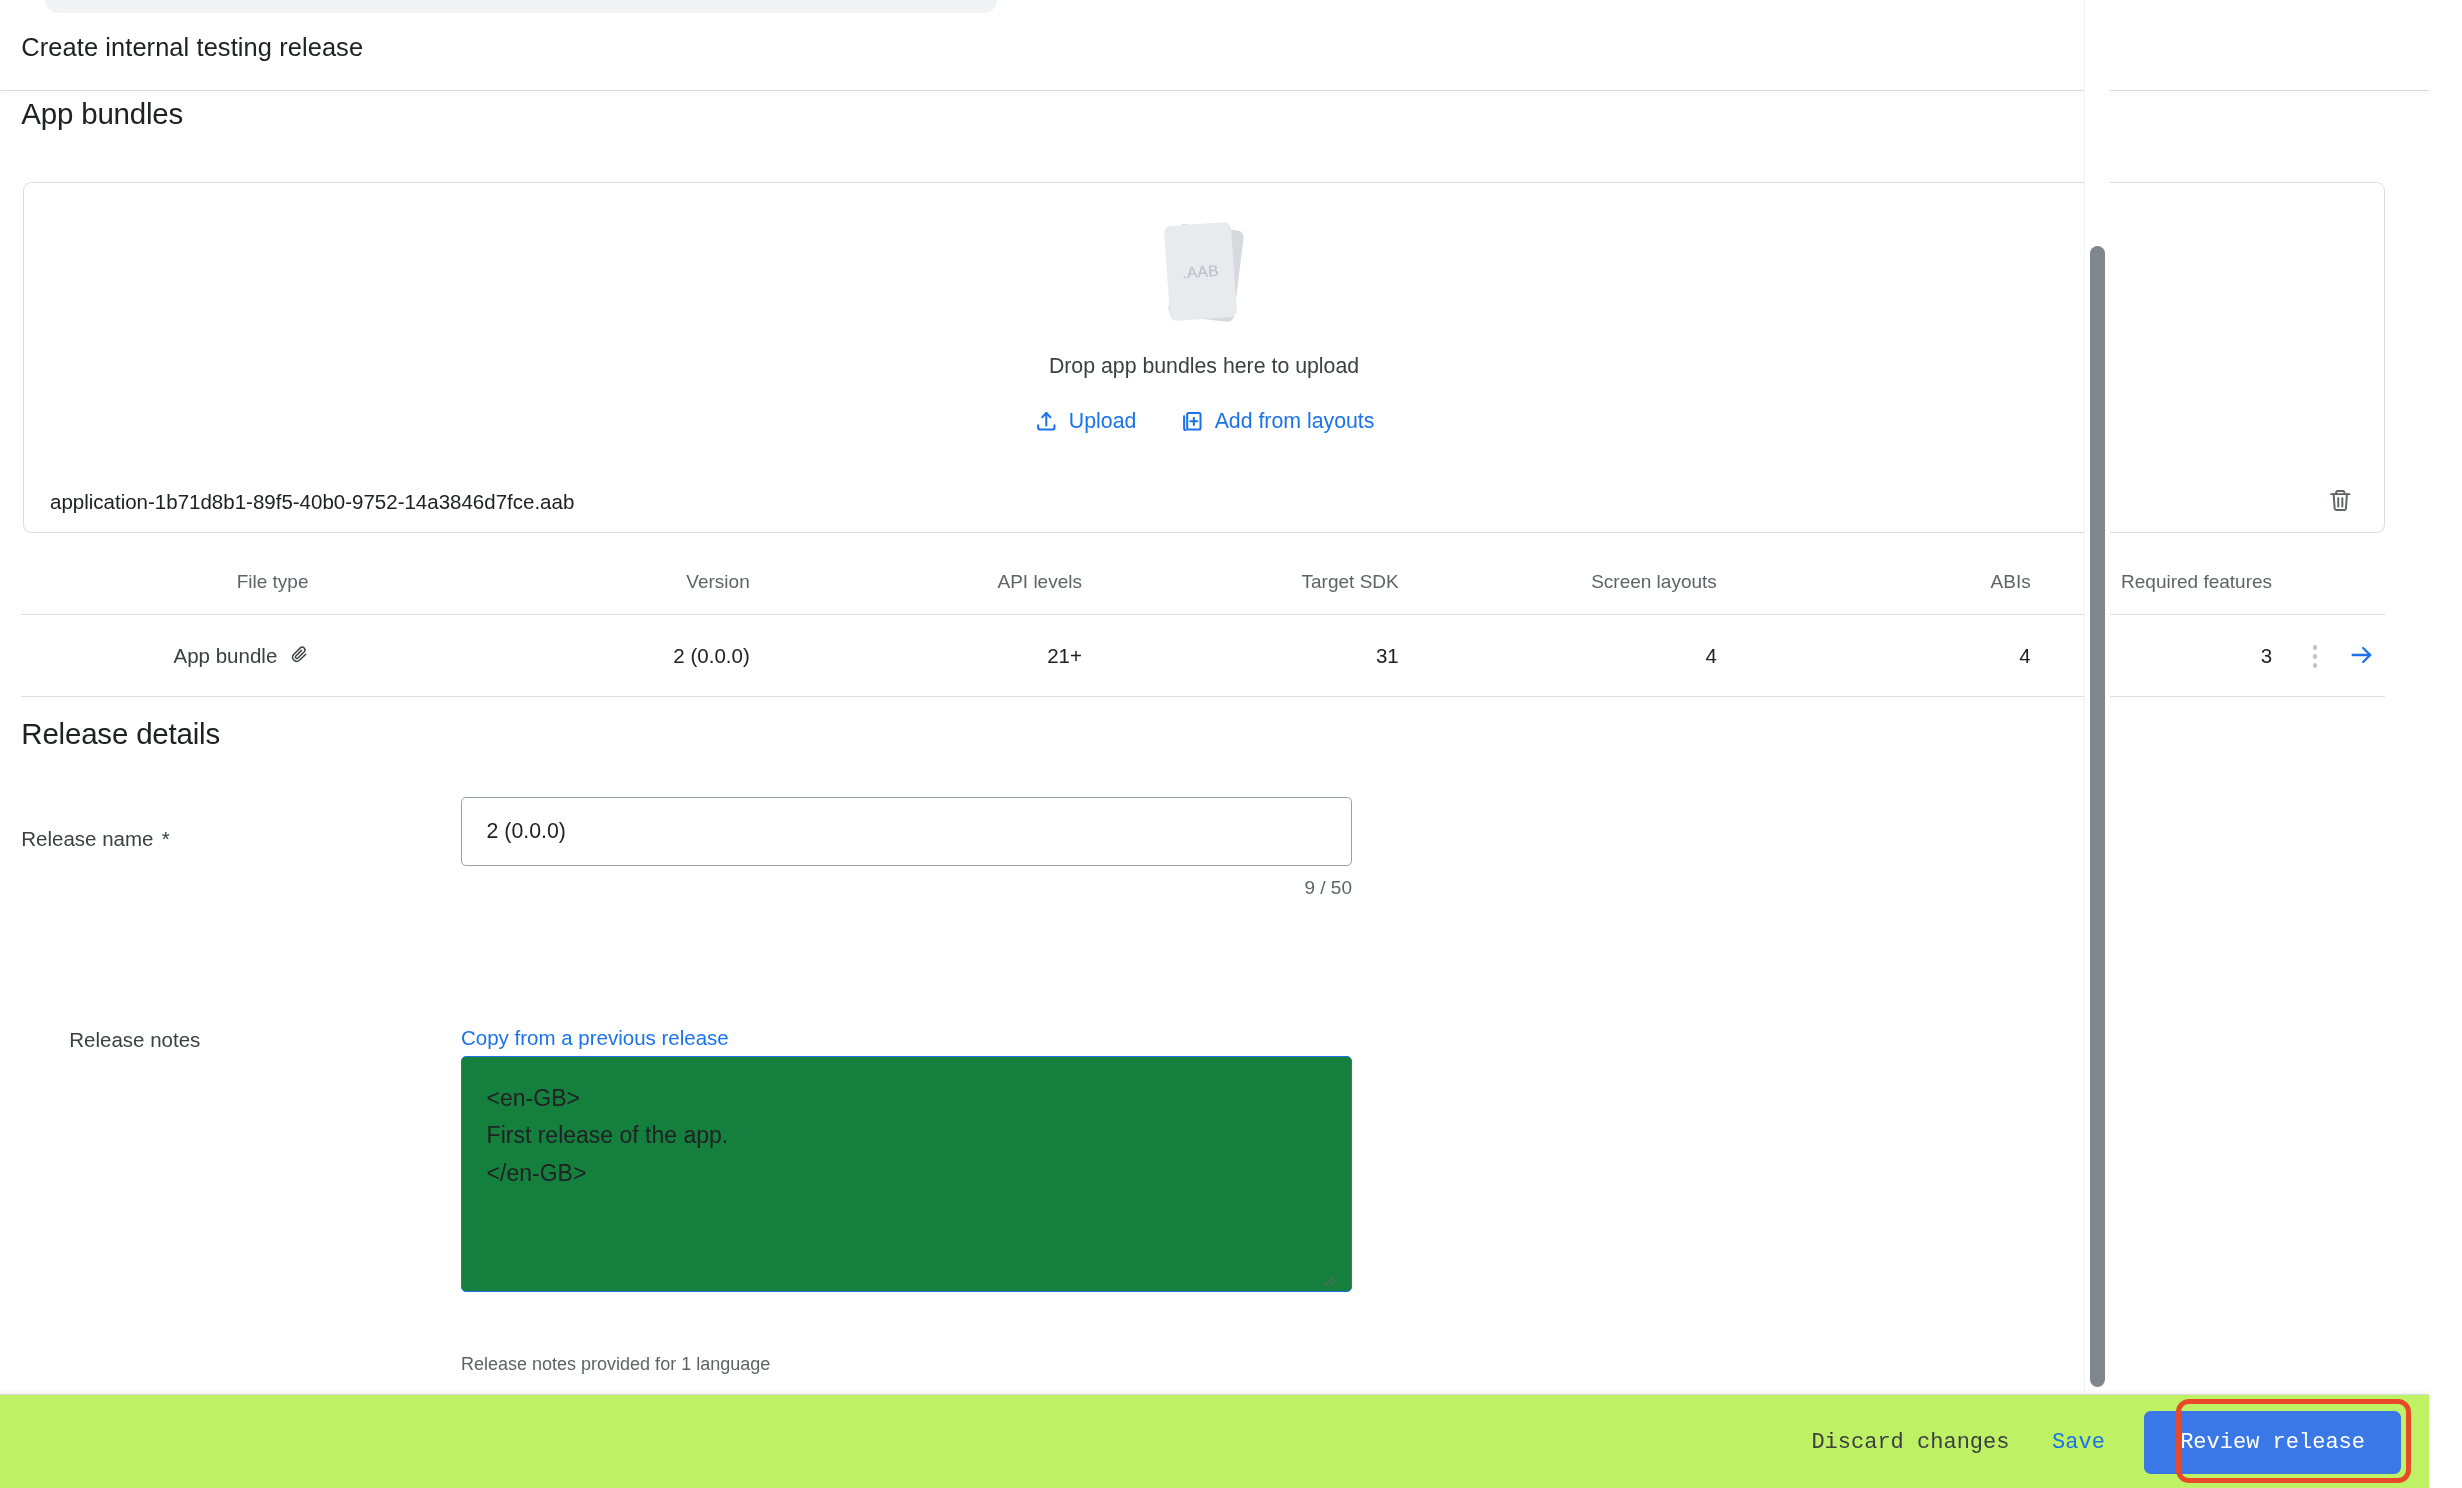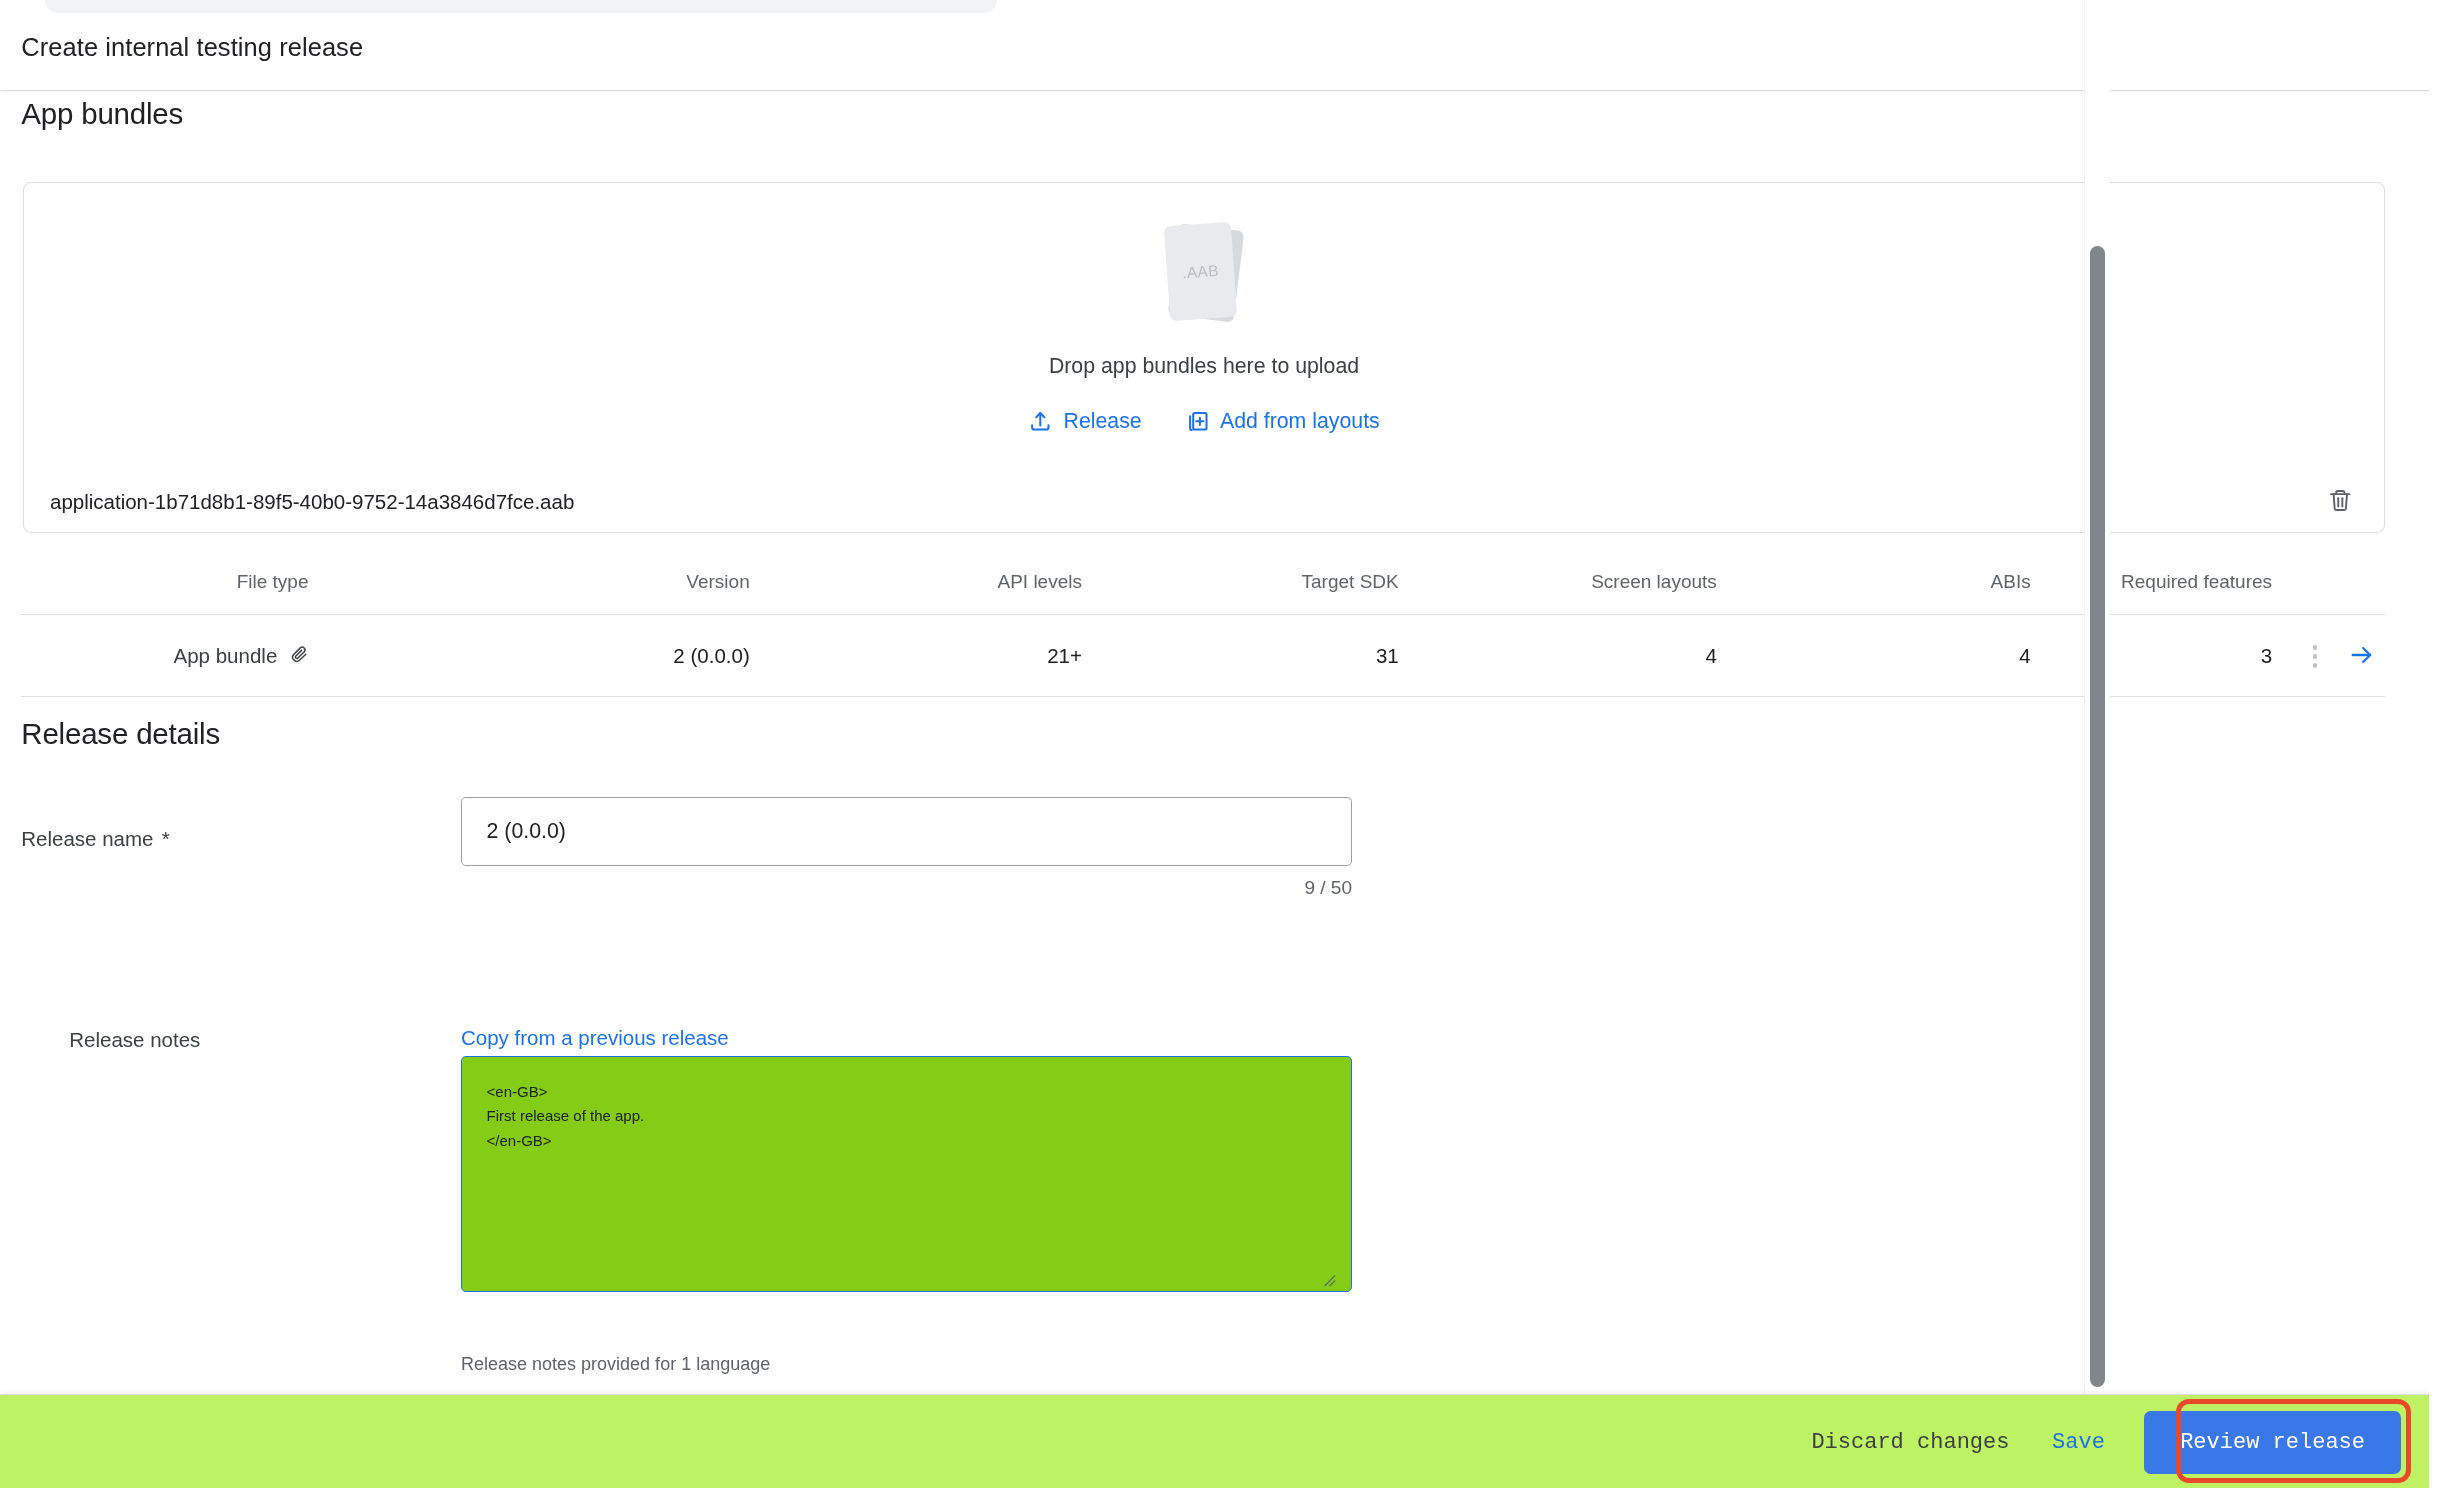--- a/index.html
+++ b/index.html
@@ -259,24 +259,24 @@
     background: none; border: none; padding: 0;
     font-family: inherit;
   }
 
   .notes-area {
     position: absolute;
     left: 461px; top: 1056px;
     width: 891px; height: 236px;
     border: 1.6px solid #1a73e8;
     border-radius: 4.9px;
-    background: #84cc16;
+    background: #15803d;
     padding: 23px 24.6px;
     font-family: inherit;
-    font-size: 15px;
+    font-size: 23px;
     line-height: 1.62;
     color: #202124;
     resize: none;
     outline: none;
     overflow: hidden;
     white-space: pre;
   }
   .notes-resize {
     position: absolute;
     left: 1320px; top: 1271px;
@@ -377,21 +377,21 @@
     <div class="drop-text">Drop app bundles here to upload</div>
     <div class="drop-actions">
       <button class="link-btn">
         <span>
           <svg width="24.6" height="24.6" viewBox="0 0 24 24" fill="none" stroke="currentColor" stroke-width="2" stroke-linecap="round" stroke-linejoin="round">
             <path d="M4 16v2a2 2 0 0 0 2 2h12a2 2 0 0 0 2-2v-2"></path>
             <polyline points="8 8 12 4 16 8"></polyline>
             <line x1="12" y1="4" x2="12" y2="16"></line>
           </svg>
         </span>
-        <span>Release</span>
+        <span>Upload</span>
       </button>
       <button class="link-btn">
         <span>
           <svg width="24.6" height="24.6" viewBox="0 0 24 24" fill="none" stroke="currentColor" stroke-width="2" stroke-linecap="round" stroke-linejoin="round">
             <rect x="8" y="4" width="13" height="16" rx="1.5"></rect>
             <path d="M5 7v12a1.5 1.5 0 0 0 1.5 1.5"></path>
             <line x1="14.5" y1="8.5" x2="14.5" y2="15.5"></line>
             <line x1="11" y1="12" x2="18" y2="12"></line>
           </svg>
         </span>

